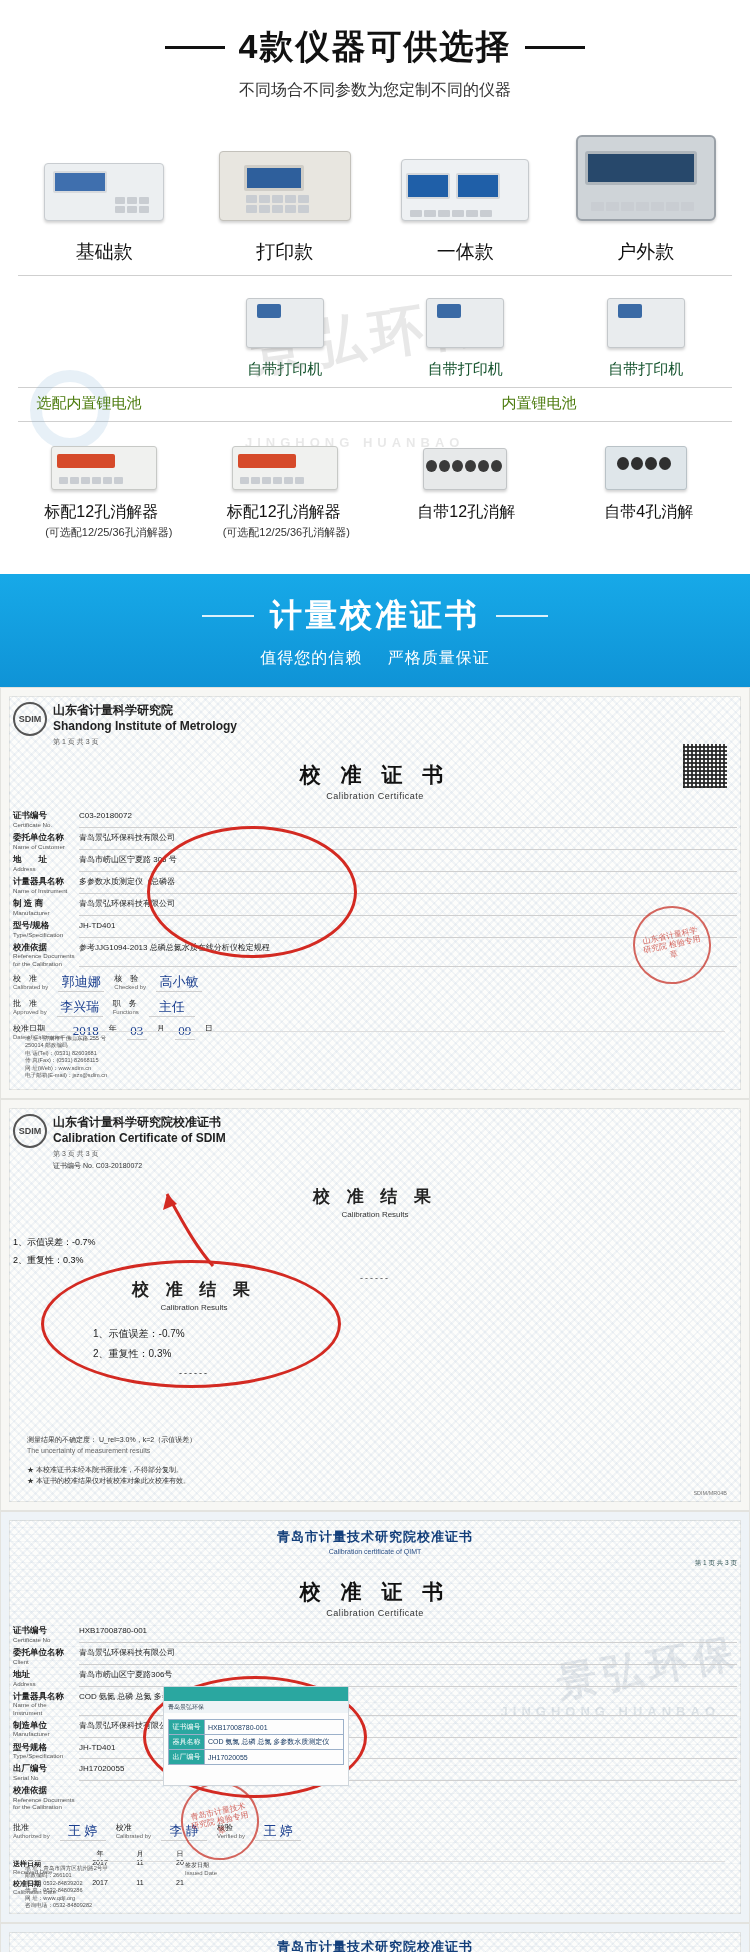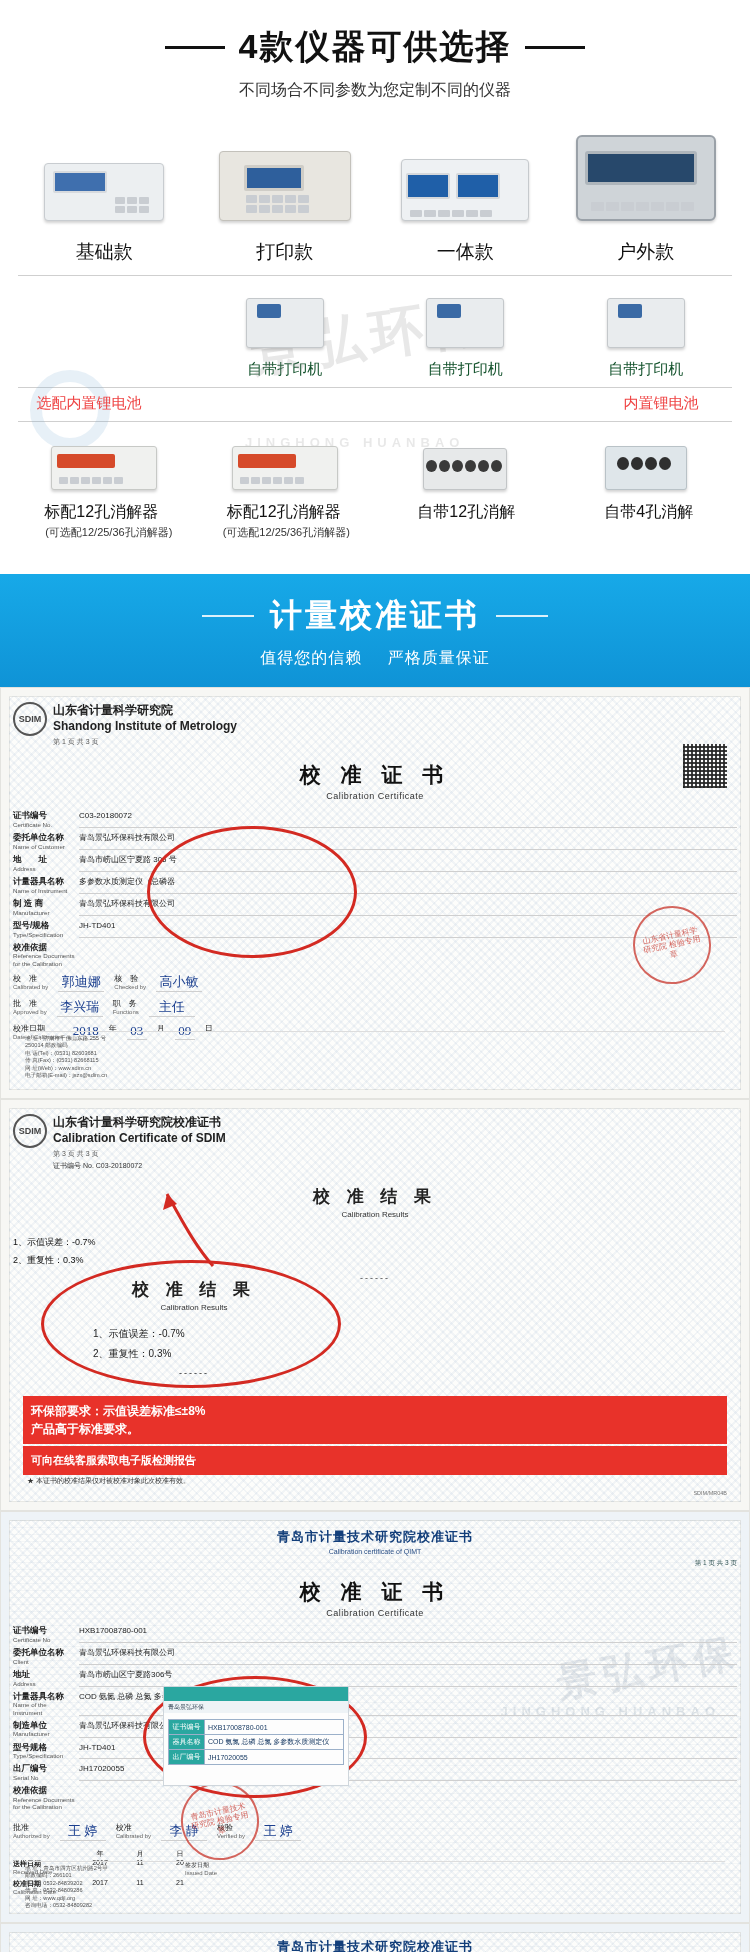--- a/index.html
+++ b/index.html
@@ -50,22 +50,22 @@
     padding: 12px 14px 0; height: 78px; position: relative; z-index: 2;
   }
   .acc-cell { width: 150px; height: 66px; position: relative; }
   .acc-label-row {
     display: flex; justify-content: space-around;
     padding: 6px 14px 8px; font-size: 15px; color: #14532d;
   }
   .acc-label-row > div { width: 150px; text-align: center; }
 
   .bat-row {
-    display: flex; justify-content: space-between;
-    padding: 6px 14px 8px; font-size: 15px; color: #ef4444; position: relative; z-index: 2;
+    display: flex; justify-content: flex-start;
+    padding: 6px 14px 8px; font-size: 15px; color: #4d7c0f; position: relative; z-index: 2;
   }
   .bat-row > div { width: 150px; text-align: center; }
 
   .dig-row {
     display: flex; justify-content: space-around; align-items: flex-end;
     padding: 10px 14px 0; height: 74px; position: relative; z-index: 2;
   }
   .dig-cell { width: 150px; height: 62px; position: relative; }
 
   .dig-label-row {
@@ -440,20 +440,21 @@
           <div class="fld">
               <div class="k"><b>制 造 商</b><span class="en">Manufacturer</span></div>
               <div class="v">青岛景弘环保科技有限公司</div>
             </div>
           <div class="fld">
               <div class="k"><b>型号/规格</b><span class="en">Type/Specification</span></div>
               <div class="v">JH-TD401</div>
             </div>
           <div class="fld">
               <div class="k"><b>校准依据</b><span class="en">Reference Documents for the Calibration</span></div>
+              <div class="v">参考JJG1094-2013 总磷总氮水质在线分析仪检定规程</div>
             </div>
         </div>
 
         <div class="sign-row">
           <div>
               <div>校　准</div>
               <div style="font-size:6px;color:#666">Calibrated by</div>
             </div>
           <div class="sig">郭迪娜</div>
           <div>
@@ -543,27 +544,20 @@
             <div>2、重复性：0.3%</div>
           </div>
           <div style="font-size:9px; letter-spacing:2px; margin-top:4px;">------</div>
         </div>
 
         <svg class="red-arrow" style="left:140px; top:78px; width:70px; height:80px;" viewBox="0 0 70 80">
           <path d="M60 78 C40 55, 28 30, 14 6" stroke="#d32a22" stroke-width="3" fill="none"></path>
           <path d="M14 6 L10 22 L24 16 Z" fill="#d32a22"></path>
         </svg>
 
-        <div class="red-banner" style="top:286px;">
-          <div>环保部要求：示值误差标准≤±8%</div>
-          <div>产品高于标准要求。</div>
-        </div>
-        <div class="red-banner small" style="top:336px;">
-          <div>可向在线客服索取电子版检测报告</div>
-        </div>
 
         <div class="note-block" style="bottom:44px;">
           <div>
             <span>测量结果的不确定度：</span>
             <span>U_rel=3.0%，k=2（示值误差）</span>
           </div>
           <div style="color:#666">The uncertainty of measurement results</div>
         </div>
         <div class="note-block" style="bottom:14px;">
           <div>★ 本校准证书未经本院书面批准，不得部分复制。</div>

